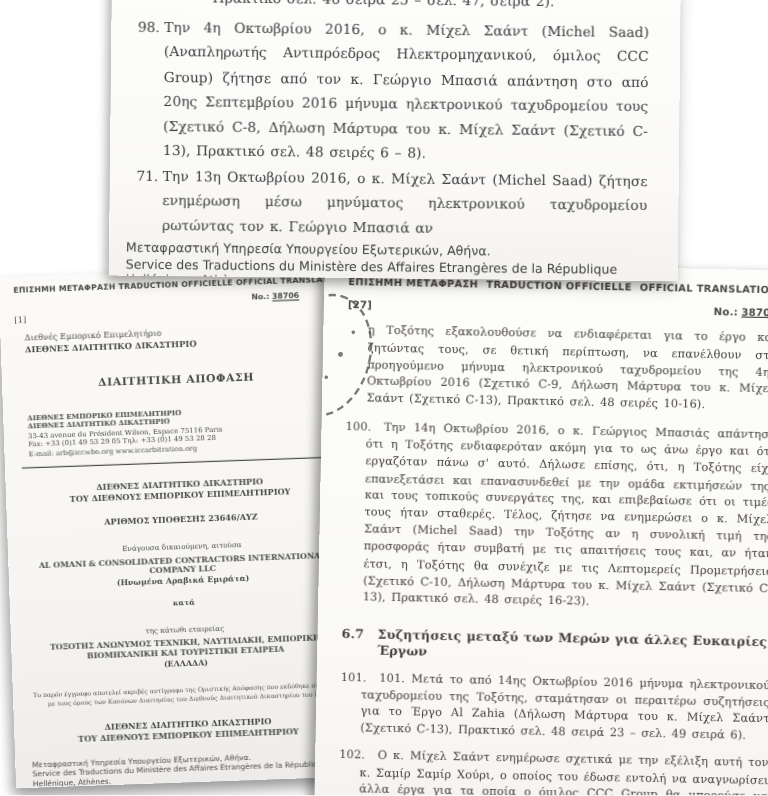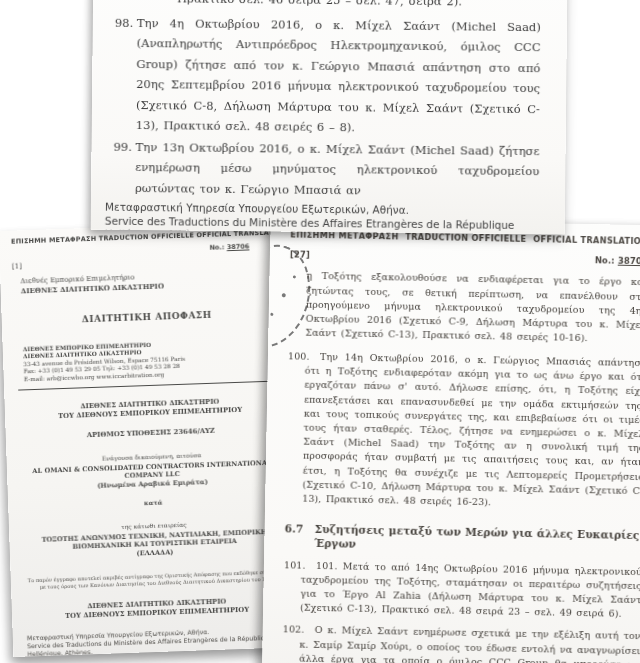--- a/index.html
+++ b/index.html
@@ -173,21 +173,21 @@
   </div>
 
   <div class="page page-top">
     <div class="content scan">
       <div class="partial-line">Πρακτικό σελ. 46 σειρά 25 – σελ. 47, σειρά 2).</div>
       <p class="hang" style="margin-top:4px;">
         <span class="pnum">98.</span>
         <span>Την 4η Οκτωβρίου 2016, ο κ. Μίχελ Σαάντ (Michel Saad) (Αναπληρωτής Αντιπρόεδρος Ηλεκτρομηχανικού, όμιλος CCC Group) ζήτησε από τον κ. Γεώργιο Μπασιά απάντηση στο από 20ης Σεπτεμβρίου 2016 μήνυμα ηλεκτρονικού ταχυδρομείου τους (Σχετικό C-8, Δήλωση Μάρτυρα του κ. Μίχελ Σαάντ (Σχετικό C-13), Πρακτικό σελ. 48 σειρές 6 – 8).</span>
       </p>
       <p class="hang p99">
-        <span class="pnum">99.</span>
+        <span class="pnum">71.</span>
         <span>Την 13η Οκτωβρίου 2016, ο κ. Μίχελ Σαάντ (Michel Saad) ζήτησε ενημέρωση μέσω μηνύματος ηλεκτρονικού ταχυδρομείου ρωτώντας τον κ. Γεώργιο Μπασιά αν</span>
       </p>
       <div class="doc-footer">
         <div>Μεταφραστική Υπηρεσία Υπουργείου Εξωτερικών, Αθήνα.</div>
         <div>Service des Traductions du Ministère des Affaires Etrangères de la République Hellénique, Athènes.</div>
 
       </div>
     </div>
   </div>
 

